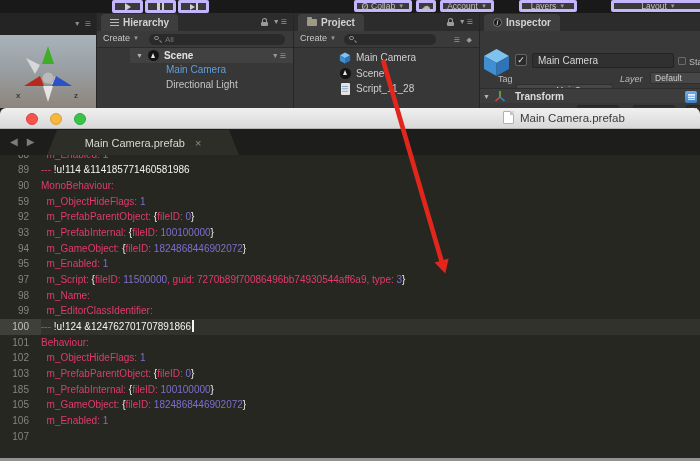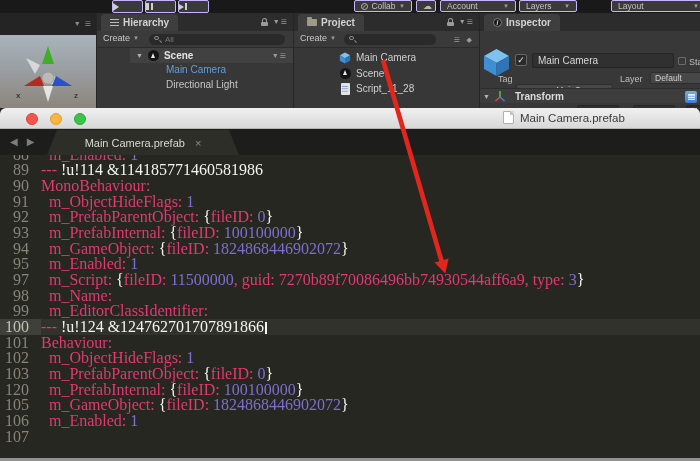--- a/index.html
+++ b/index.html
@@ -6,22 +6,22 @@
   html,body { background:#111; }
   .stage {
     position:relative; width:700px; height:461px; overflow:hidden;
     font-family:"Liberation Sans", sans-serif; background:#232323;
     -webkit-font-smoothing:antialiased;
   }
   
   .unity { position:absolute; left:0; top:0; width:700px; height:108px; background:#262626; }
   .u-top { position:absolute; left:0; top:0; width:700px; height:13px; background:#191919; }
   .playbar { position:absolute; left:112px; top:0; display:flex; gap:2px; }
-  .ubtn { background:#3a3a3a; border:1px solid #c4b5fd; border-radius:2px; color:#c6c6c6;
-          display:flex; align-items:center; justify-content:space-between; }
+  .ubtn { background:#3a3a3a; border:3px solid #c4b5fd; border-radius:2px; color:#c6c6c6;
+          display:flex; align-items:center; justify-content:center; }
   .playbar .ubtn { width:31px; height:13px; }
   .tri { width:0; height:0; border-left:6px solid #cfcfcf; border-top:4px solid transparent; border-bottom:4px solid transparent; }
   .pausebars { display:flex; gap:2px; }
   .pausebars i { display:block; width:2.5px; height:7px; background:#cfcfcf; }
   .stepwrap { display:flex; align-items:center; gap:1px; }
   .stepwrap .tri { border-left-width:5px; border-top-width:3.5px; border-bottom-width:3.5px; }
   .stepwrap i { display:block; width:2px; height:7px; background:#cfcfcf; }
   .topbtn { position:absolute; top:0px; height:12px; font-size:8.5px; color:#c4c4c4; padding:0 6px; gap:3px; }
   .dd { font-size:6px; color:#9a9a9a; }
   .collab-ic { width:7px; height:7px; border:1px solid #b9b9b9; border-radius:50%; font-size:5px; color:#cfcfcf;
@@ -107,21 +107,21 @@
   
   .tabbar { position:absolute; left:0; top:129px; width:700px; height:26px; background:#1d1d1c; }
   .navarrows { position:absolute; left:10px; top:7px; display:flex; gap:9px; color:#7d7d7d; font-size:10px; }
   .edtab { position:absolute; left:47px; top:1px; width:192px; height:25px; background:#2e2e29;
            clip-path:polygon(10px 0, 182px 0, 192px 25px, 0 25px);
            display:flex; align-items:center; justify-content:center; gap:10px; }
   .edtab .tlabel { font-size:11px; color:#d8d8d2; }
   .edtab .tclose { font-size:11px; color:#8f8f88; }
   
   .codearea { position:absolute; left:0; top:155px; width:700px; height:303px; background:#272721; overflow:hidden; }
-  #code-lines { margin-top:-8.4px; font-family:Liberation Serif, serif; font-size:16px; }
+  #code-lines { margin-top:-8.4px; font-family:Liberation Sans, sans-serif; font-size:10px; }
   .cline { display:flex; height:15.68px; line-height:15.68px; white-space:pre; }
   .cline .ln { flex:none; width:41px; text-align:right; padding-right:12px; color:#85857c; }
   .cline.current { background:rgba(255,255,255,0.05); }
   .cline.current .ln { background:rgba(255,255,255,0.07); color:#c2c2b8; }
   .tk-k { color:#e13a70; } .tk-n { color:#7e6ed0; } .tk-w { color:#f4f4ee; }
   .caret { display:inline-block; width:2px; height:12px; background:#f6f6f0; vertical-align:-2px; margin-left:1px; }
   .bottomstrip { position:absolute; left:0; top:458px; width:700px; height:3px; background:#929292; }
   
   .arrow-overlay { position:absolute; left:0; top:0; width:700px; height:461px; pointer-events:none; z-index:40; }
 </style>
@@ -150,21 +150,21 @@
           </button>
       </div>
       <div class="ubtn topbtn" style="left:354px; width:58px;">
         <span class="collab-ic">✓</span>
         <span>Collab</span>
         <span class="dd">▼</span>
       </div>
       <div class="ubtn topbtn" style="left:416px; width:20px;">
         <span style="font-size:9px; color:#b8b8b8;">☁</span>
       </div>
-      <div class="ubtn topbtn" style="left:440px; width:76px;">
+      <div class="ubtn topbtn" style="left:440px; width:54px;">
         <span>Account</span>
         <span class="dd">▼</span>
       </div>
       <div class="ubtn topbtn" style="left:519px; width:58px;">
         <span>Layers</span>
         <span class="dd">▼</span>
       </div>
       <div class="ubtn topbtn" style="left:611px; width:95px;">
         <span>Layout</span>
         <span class="dd">▼</span>
@@ -310,21 +310,21 @@
         <span class="checkbox" style="left:35px; top:23px;">✓</span>
         <div class="namefield" style="left:52px; top:22px; width:142px; height:15px;">Main Camera</div>
         <span class="minicheck" style="left:198px; top:26px;"></span>
         <span class="ilabel" style="left:209px; top:26px;">Sta</span>
 
         <span class="ilabel" style="left:18px; top:43px;">Tag</span>
         <div class="dropdown" style="left:36px; top:53px; width:97px;justify-content:flex-end;">
           <span>MainCamera</span>
           <span class="dd">↕</span>
         </div>
-        <span class="ilabel" style="left:140px; top:43px;">Layer</span>
+        <span class="ilabel" style="left:140px; top:43px;font-style:italic;">Layer</span>
         <div class="dropdown" style="left:170px; top:41px; width:80px;">
           <span>Default</span>
         </div>
 
         <div class="thead">
           <span class="foldarrow" style="margin-left:3px;">▼</span>
           <svg style="margin-left:4px;" width="12" height="12" viewBox="0 0 12 12">
             <line x1="6" y1="1" x2="6" y2="7" stroke="#6fb33f" stroke-width="1.6"></line>
             <line x1="6" y1="7" x2="1.5" y2="11" stroke="#cc4b4b" stroke-width="1.6"></line>
             <line x1="6" y1="7" x2="10.5" y2="11" stroke="#4b7fcc" stroke-width="1.6"></line>
@@ -375,33 +375,33 @@
       <span class="tlabel">Main Camera.prefab</span>
       <span class="tclose">×</span>
     </div>
   </div>
 
   <div class="codearea">
     <div id="code-lines">
         <div class="cline"><span class="ln">88</span><span class="ctext"><span class="tk-k">  m_Enabled:</span><span class="tk-w"> </span><span class="tk-n">1</span></span></div>
         <div class="cline"><span class="ln">89</span><span class="ctext"><span class="tk-k">--- </span><span class="tk-w">!u!114 &amp;114185771460581986</span></span></div>
         <div class="cline"><span class="ln">90</span><span class="ctext"><span class="tk-k">MonoBehaviour:</span></span></div>
-        <div class="cline"><span class="ln">91</span><span class="ctext"><span class="tk-k">  m_ObjectHideFlags:</span><span class="tk-w"> </span><span class="tk-n">1</span></span></div>
+        <div class="cline"><span class="ln">59</span><span class="ctext"><span class="tk-k">  m_ObjectHideFlags:</span><span class="tk-w"> </span><span class="tk-n">1</span></span></div>
         <div class="cline"><span class="ln">92</span><span class="ctext"><span class="tk-k">  m_PrefabParentObject:</span><span class="tk-w"> {</span><span class="tk-k">fileID:</span><span class="tk-w"> </span><span class="tk-n">0</span><span class="tk-w">}</span></span></div>
         <div class="cline"><span class="ln">93</span><span class="ctext"><span class="tk-k">  m_PrefabInternal:</span><span class="tk-w"> {</span><span class="tk-k">fileID:</span><span class="tk-w"> </span><span class="tk-n">100100000</span><span class="tk-w">}</span></span></div>
         <div class="cline"><span class="ln">94</span><span class="ctext"><span class="tk-k">  m_GameObject:</span><span class="tk-w"> {</span><span class="tk-k">fileID:</span><span class="tk-w"> </span><span class="tk-n">1824868446902072</span><span class="tk-w">}</span></span></div>
         <div class="cline"><span class="ln">95</span><span class="ctext"><span class="tk-k">  m_Enabled:</span><span class="tk-w"> </span><span class="tk-n">1</span></span></div>
         <div class="cline"><span class="ln">97</span><span class="ctext"><span class="tk-k">  m_Script:</span><span class="tk-w"> {</span><span class="tk-k">fileID:</span><span class="tk-w"> </span><span class="tk-n">11500000</span><span class="tk-k">,</span><span class="tk-w"> </span><span class="tk-k">guid:</span><span class="tk-w"> </span><span class="tk-k">7270b89f70086496bb74930544aff6a9</span><span class="tk-k">,</span><span class="tk-w"> </span><span class="tk-k">type:</span><span class="tk-w"> </span><span class="tk-n">3</span><span class="tk-w">}</span></span></div>
         <div class="cline"><span class="ln">98</span><span class="ctext"><span class="tk-k">  m_Name:</span></span></div>
         <div class="cline"><span class="ln">99</span><span class="ctext"><span class="tk-k">  m_EditorClassIdentifier:</span></span></div>
         <div class="cline current"><span class="ln">100</span><span class="ctext"><span class="tk-k">--- </span><span class="tk-w">!u!124 &amp;124762701707891866</span><span class="caret"></span></span></div>
         <div class="cline"><span class="ln">101</span><span class="ctext"><span class="tk-k">Behaviour:</span></span></div>
         <div class="cline"><span class="ln">102</span><span class="ctext"><span class="tk-k">  m_ObjectHideFlags:</span><span class="tk-w"> </span><span class="tk-n">1</span></span></div>
         <div class="cline"><span class="ln">103</span><span class="ctext"><span class="tk-k">  m_PrefabParentObject:</span><span class="tk-w"> {</span><span class="tk-k">fileID:</span><span class="tk-w"> </span><span class="tk-n">0</span><span class="tk-w">}</span></span></div>
-        <div class="cline"><span class="ln">120</span><span class="ctext"><span class="tk-k">  m_PrefabInternal:</span><span class="tk-w"> {</span><span class="tk-k">fileID:</span><span class="tk-w"> </span><span class="tk-n">100100000</span><span class="tk-w">}</span></span></div>
+        <div class="cline"><span class="ln">185</span><span class="ctext"><span class="tk-k">  m_PrefabInternal:</span><span class="tk-w"> {</span><span class="tk-k">fileID:</span><span class="tk-w"> </span><span class="tk-n">100100000</span><span class="tk-w">}</span></span></div>
         <div class="cline"><span class="ln">105</span><span class="ctext"><span class="tk-k">  m_GameObject:</span><span class="tk-w"> {</span><span class="tk-k">fileID:</span><span class="tk-w"> </span><span class="tk-n">1824868446902072</span><span class="tk-w">}</span></span></div>
         <div class="cline"><span class="ln">106</span><span class="ctext"><span class="tk-k">  m_Enabled:</span><span class="tk-w"> </span><span class="tk-n">1</span></span></div>
         <div class="cline"><span class="ln">107</span><span class="ctext"></span></div>
       </div>
   </div>
   <div class="bottomstrip"></div>
 
   <svg class="arrow-overlay" viewBox="0 0 700 461">
     <line x1="383" y1="60" x2="442" y2="262.5" stroke="#e2261c" stroke-width="4.6"></line>
     <polygon points="445.3,273.5 434.6,262.5 448.6,258.5" fill="#e2261c"></polygon>

